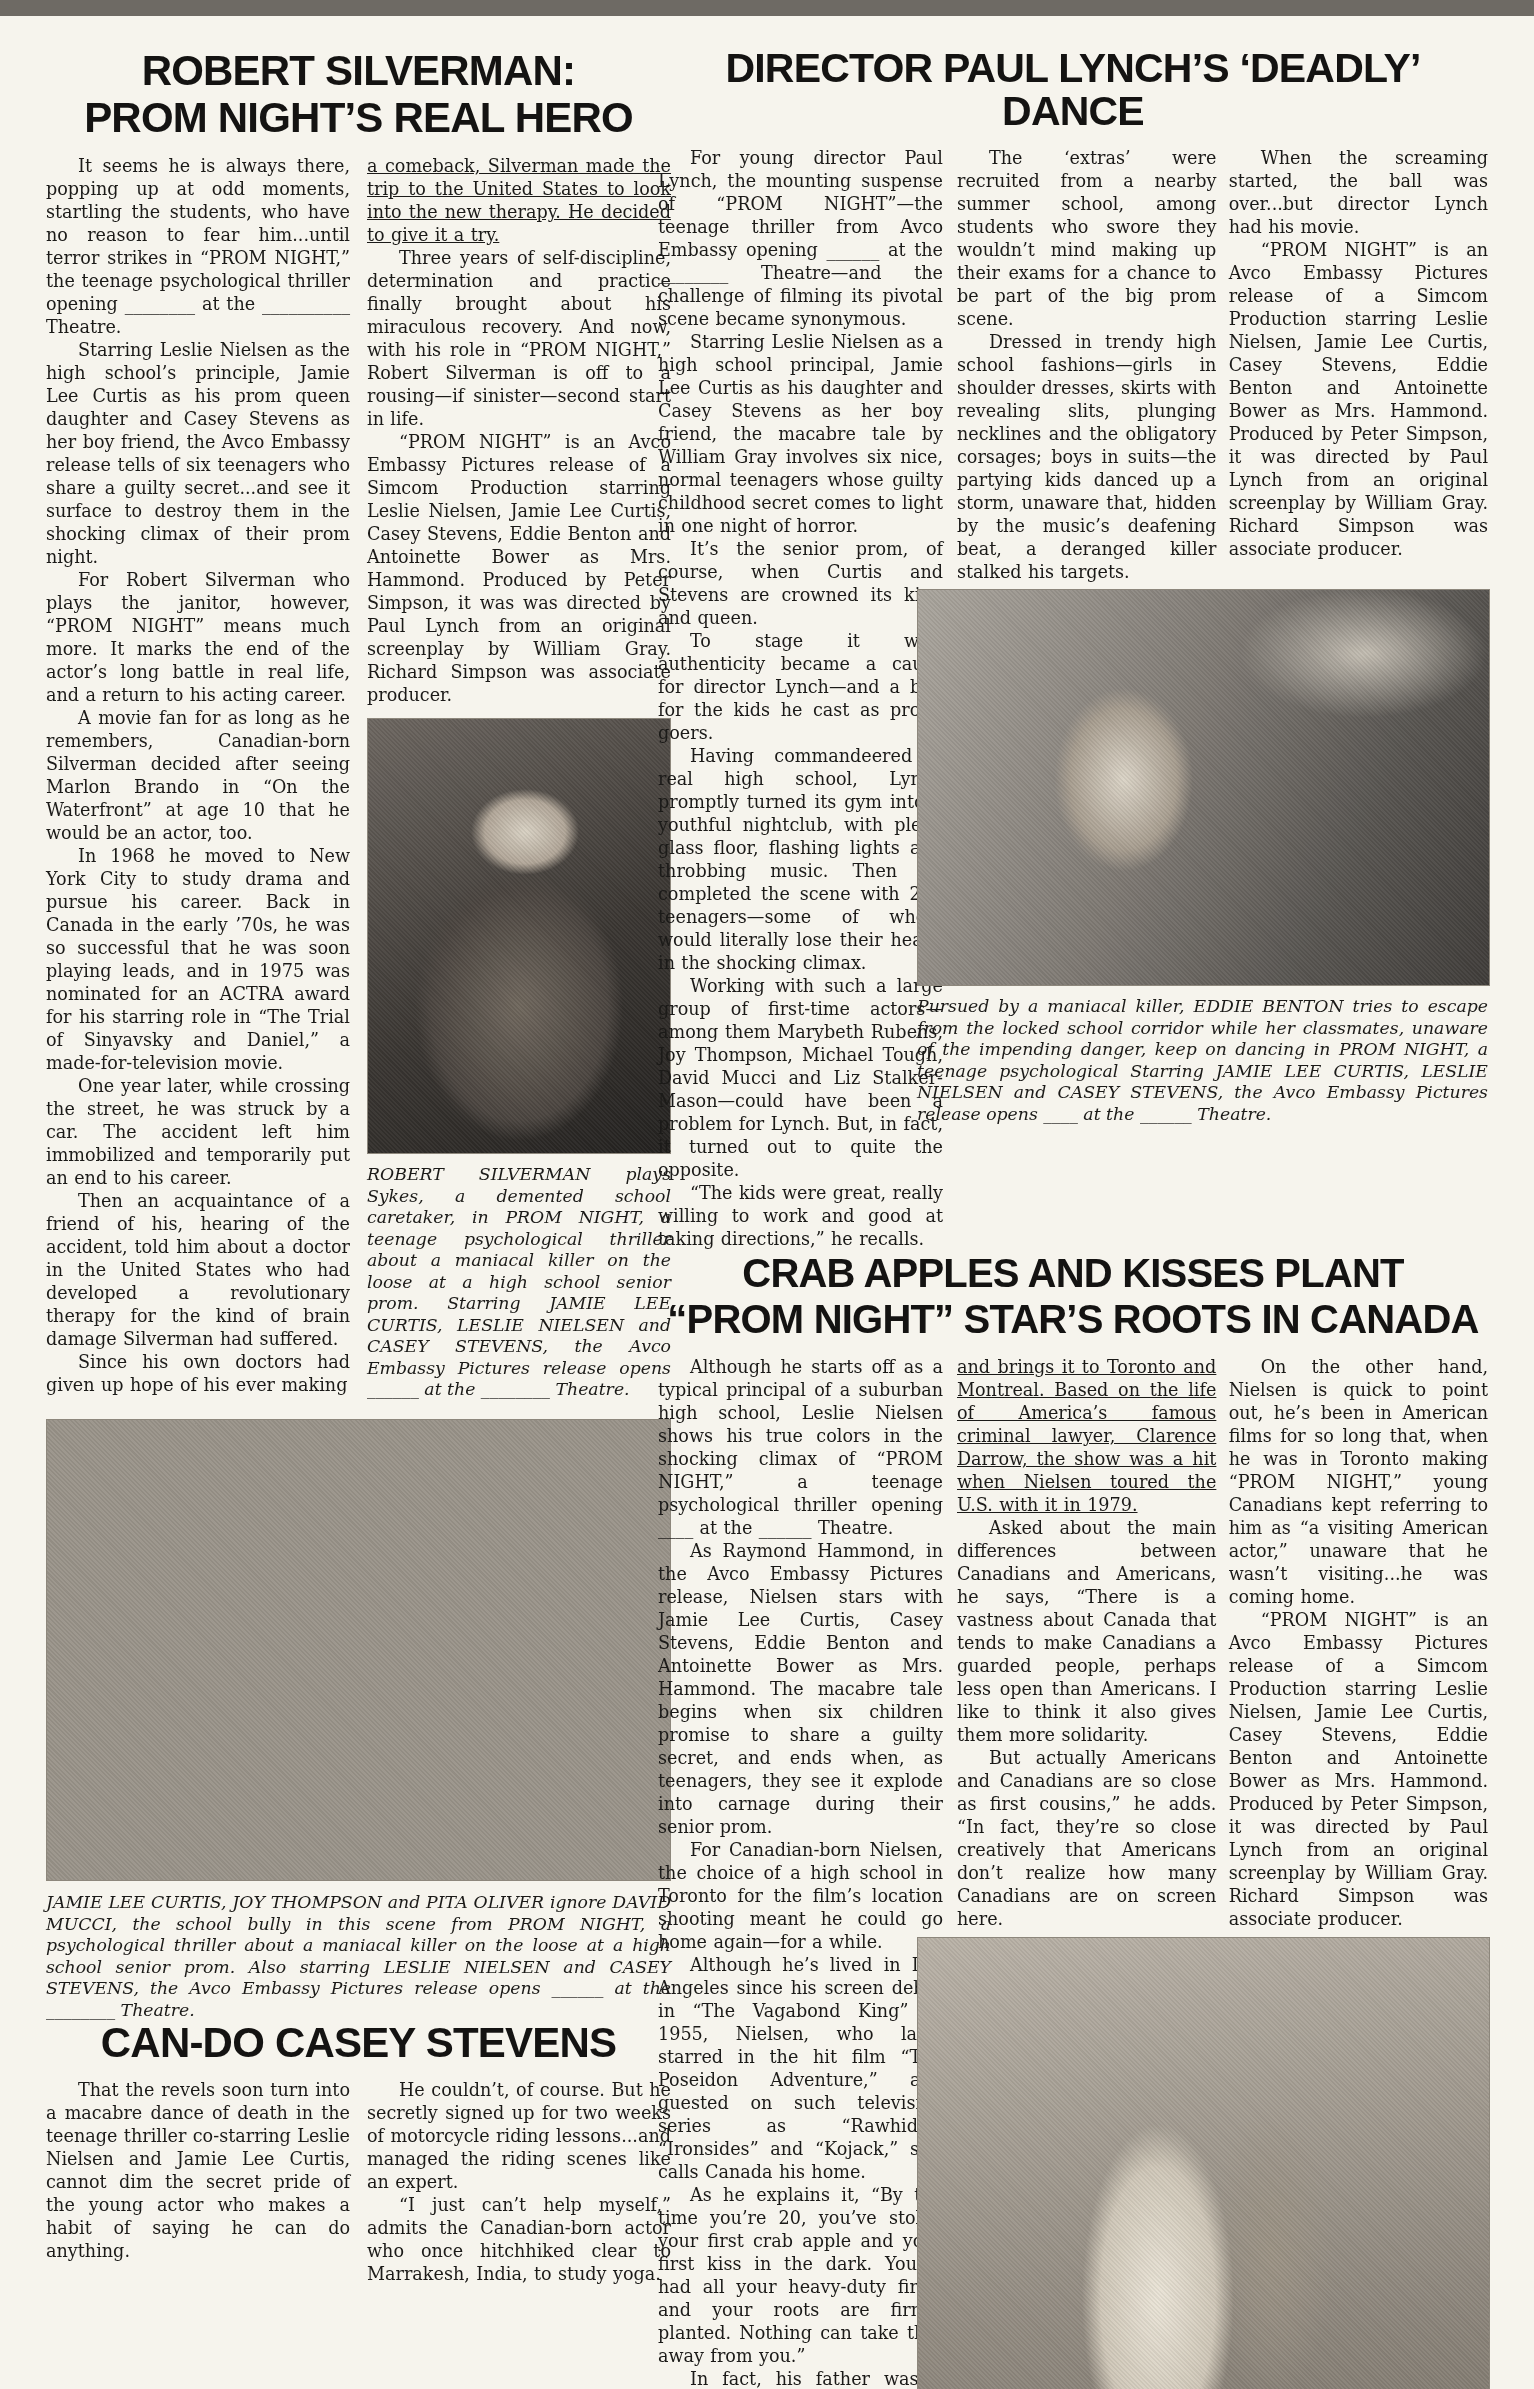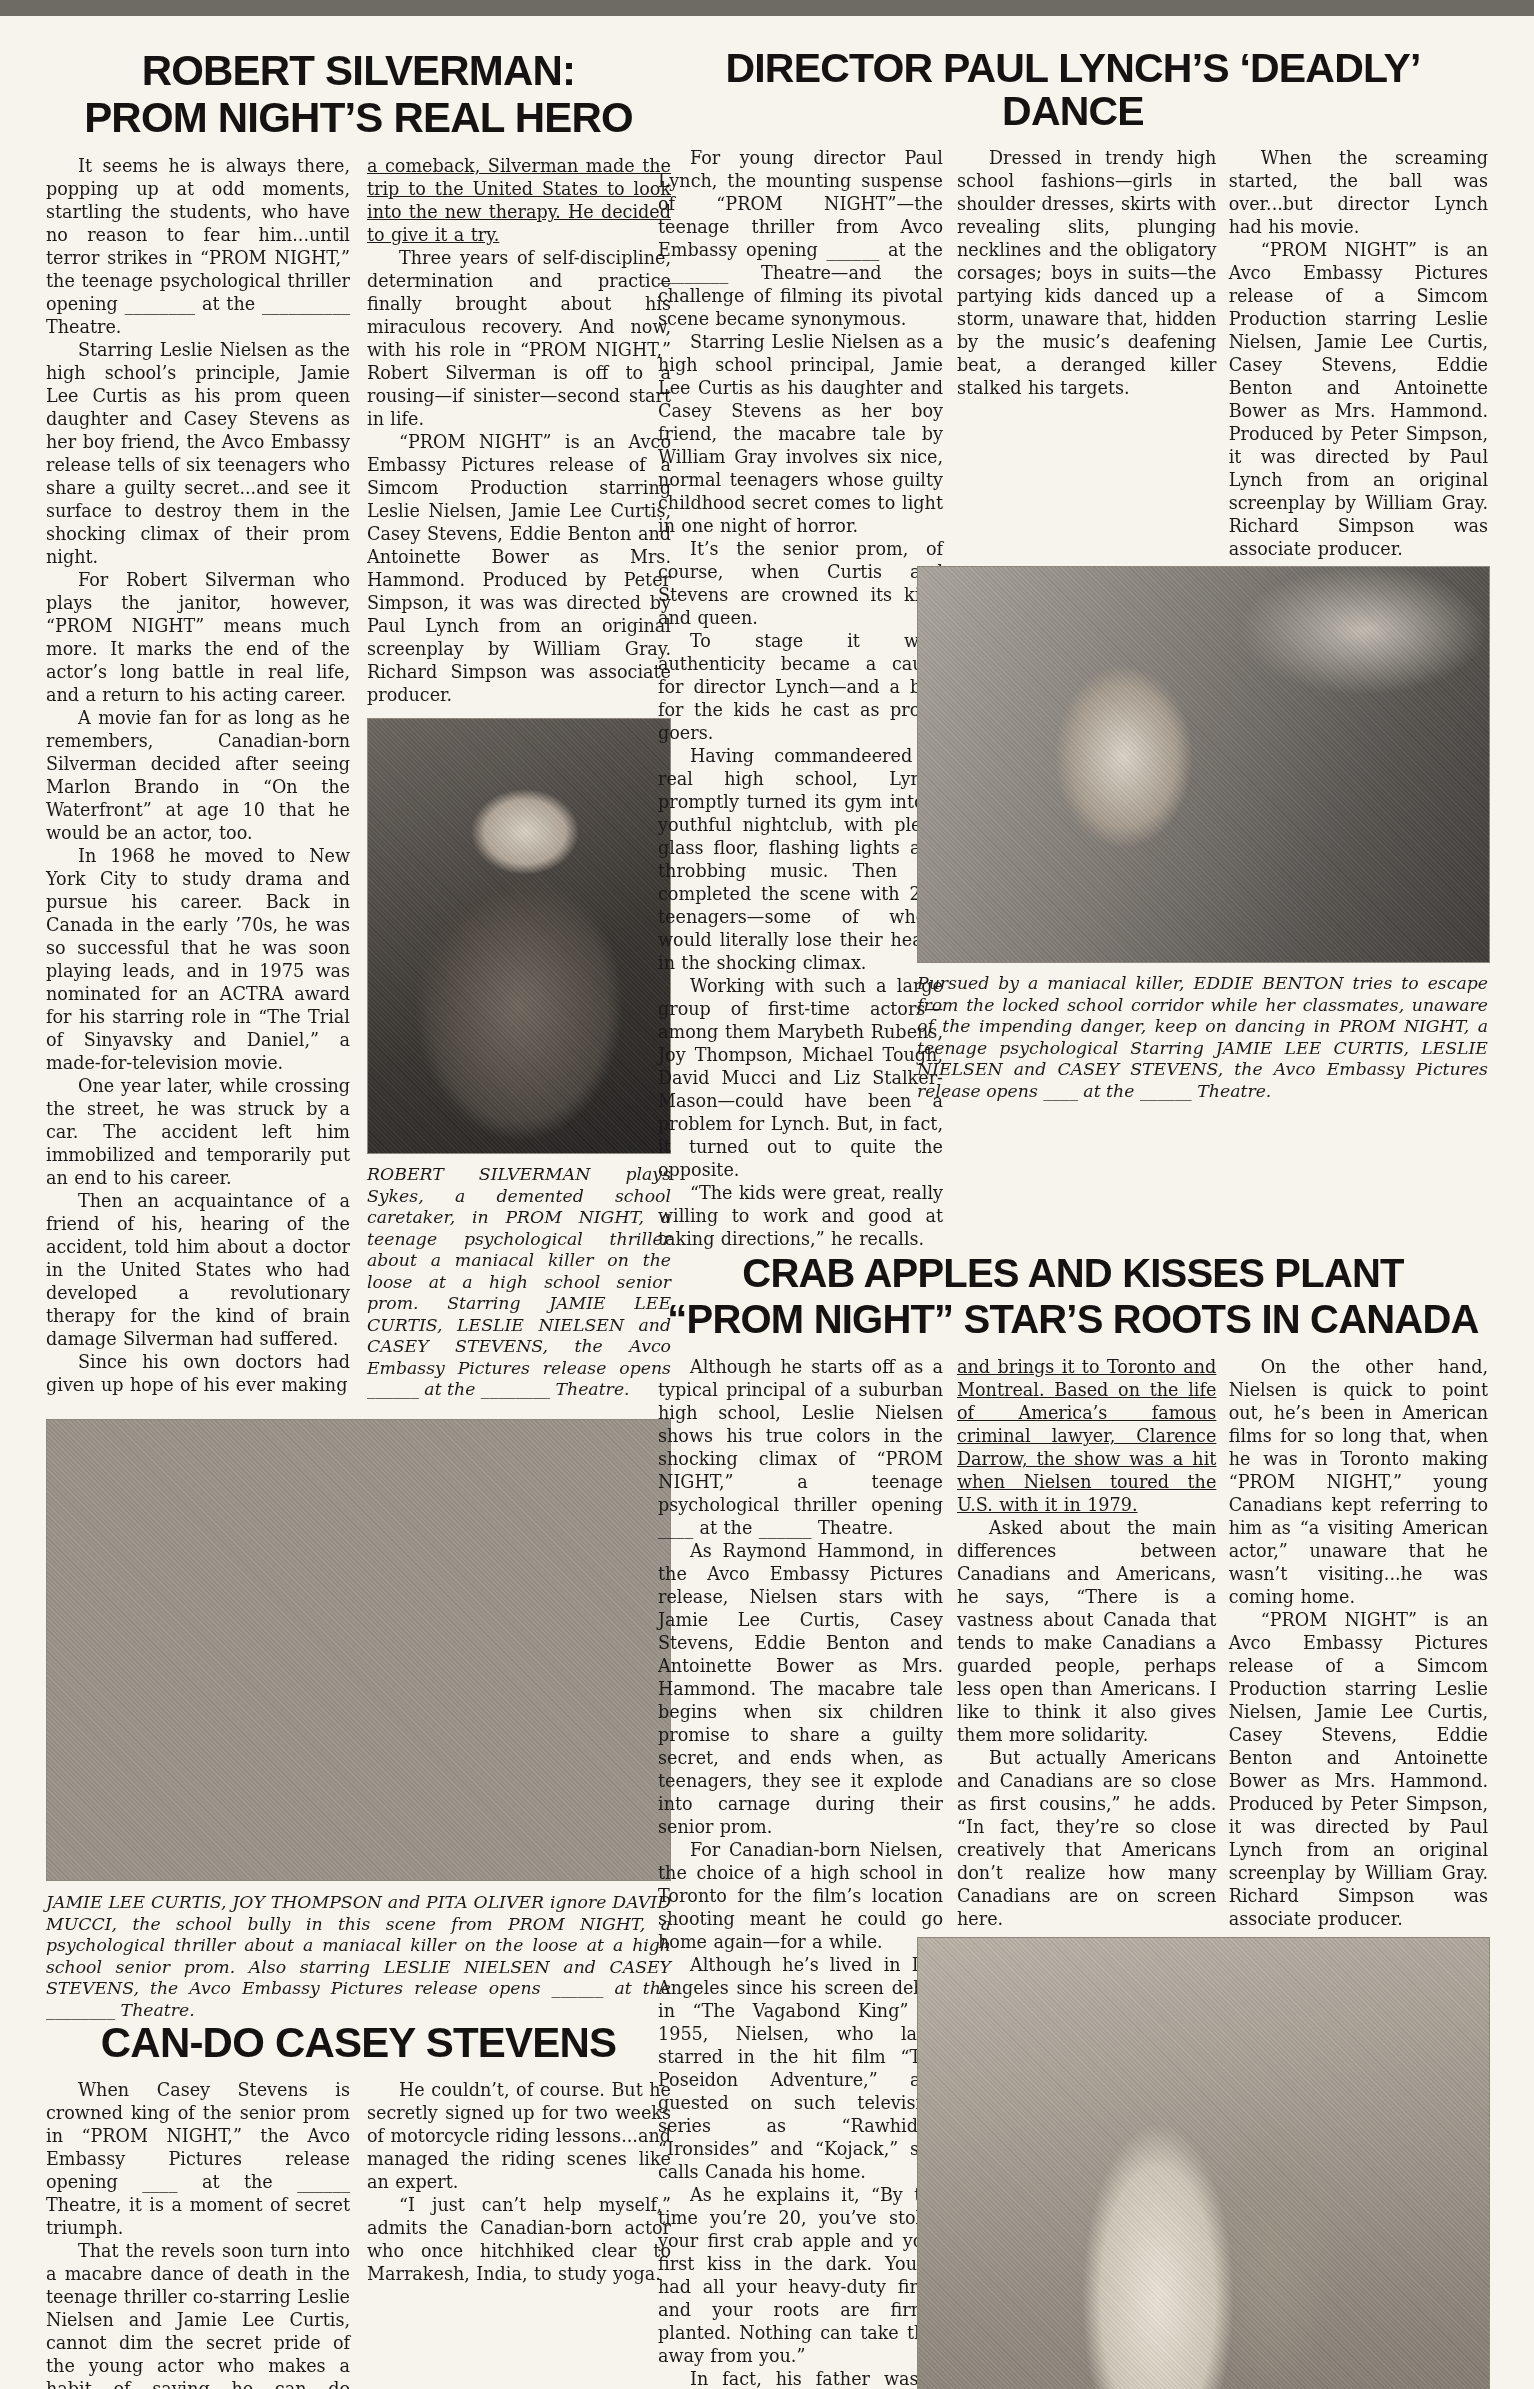--- a/index.html
+++ b/index.html
@@ -102,21 +102,20 @@
           </div>
         <div class="photo photo-silverman"></div>
         <div class="caption">ROBERT SILVERMAN plays Sykes, a demented school caretaker, in PROM NIGHT, a teenage psychological thriller about a maniacal killer on the loose at a high school senior prom. Starring JAMIE LEE CURTIS, LESLIE NIELSEN and CASEY STEVENS, the Avco Embassy Pictures release opens ______ at the ________ Theatre.</div>
       </div>
     </div>
     <div class="photo photo-lockers"></div>
     <div class="caption">JAMIE LEE CURTIS, JOY THOMPSON and PITA OLIVER ignore DAVID MUCCI, the school bully in this scene from PROM NIGHT, a psychological thriller about a maniacal killer on the loose at a high school senior prom. Also starring LESLIE NIELSEN and CASEY STEVENS, the Avco Embassy Pictures release opens ______ at the ________ Theatre.</div>
     <h1 class="head h-casey">CAN-DO CASEY STEVENS</h1>
     <div class="cols">
       <div class="col body-text">
-          <p>When Casey Stevens is crowned king of the senior prom in “PROM NIGHT,” the Avco Embassy Pictures release opening ____ at the ______ Theatre, it is a moment of secret triumph.</p>
           <p>That the revels soon turn into a macabre dance of death in the teenage thriller co-starring Leslie Nielsen and Jamie Lee Curtis, cannot dim the secret pride of the young actor who makes a habit of saying he can do anything.</p>
         </div>
       <div class="col body-text">
           <p>He couldn’t, of course. But he secretly signed up for two weeks of motorcycle riding lessons...and managed the riding scenes like an expert.</p>
           <p>“I just can’t help myself,” admits the Canadian-born actor who once hitchhiked clear to Marrakesh, India, to study yoga.</p>
         </div>
     </div>
   </div>
 
   <div class="strip strip-right">
@@ -127,20 +126,21 @@
           <p>Starring Leslie Nielsen as a high school principal, Jamie Lee Curtis as his daughter and Casey Stevens as her boy friend, the macabre tale by William Gray involves six nice, normal teenagers whose guilty childhood secret comes to light in one night of horror.</p>
           <p>It’s the senior prom, of course, when Curtis and Stevens are crowned its king and queen.</p>
           <p>To stage it with authenticity became a cause for director Lynch—and a ball for the kids he cast as prom-goers.</p>
           <p>Having commandeered a real high school, Lynch promptly turned its gym into a youthful nightclub, with plexi-glass floor, flashing lights and throbbing music. Then he completed the scene with 250 teenagers—some of whom would literally lose their heads in the shocking climax.</p>
           <p>Working with such a large group of first-time actors—among them Marybeth Rubens, Joy Thompson, Michael Tough, David Mucci and Liz Stalker-Mason—could have been a problem for Lynch. But, in fact, it turned out to quite the opposite.</p>
           <p>“The kids were great, really willing to work and good at taking directions,” he recalls.</p>
         </div>
       <div class="stack">
         <div class="cols2">
           <div class="body-text">
+              <p>The ‘extras’ were recruited from a nearby summer school, among students who swore they wouldn’t mind making up their exams for a chance to be part of the big prom scene.</p>
               <p>Dressed in trendy high school fashions—girls in shoulder dresses, skirts with revealing slits, plunging necklines and the obligatory corsages; boys in suits—the partying kids danced up a storm, unaware that, hidden by the music’s deafening beat, a deranged killer stalked his targets.</p>
             </div>
           <div class="body-text">
               <p>When the screaming started, the ball was over...but director Lynch had his movie.</p>
               <p>“PROM NIGHT” is an Avco Embassy Pictures release of a Simcom Production starring Leslie Nielsen, Jamie Lee Curtis, Casey Stevens, Eddie Benton and Antoinette Bower as Mrs. Hammond. Produced by Peter Simpson, it was directed by Paul Lynch from an original screenplay by William Gray. Richard Simpson was associate producer.</p>
             </div>
         </div>
         <div class="photo photo-benton"></div>
         <div class="caption wide">Pursued by a maniacal killer, EDDIE BENTON tries to escape from the locked school corridor while her classmates, unaware of the impending danger, keep on dancing in PROM NIGHT, a teenage psychological Starring JAMIE LEE CURTIS, LESLIE NIELSEN and CASEY STEVENS, the Avco Embassy Pictures release opens ____ at the ______ Theatre.</div>
       </div>

